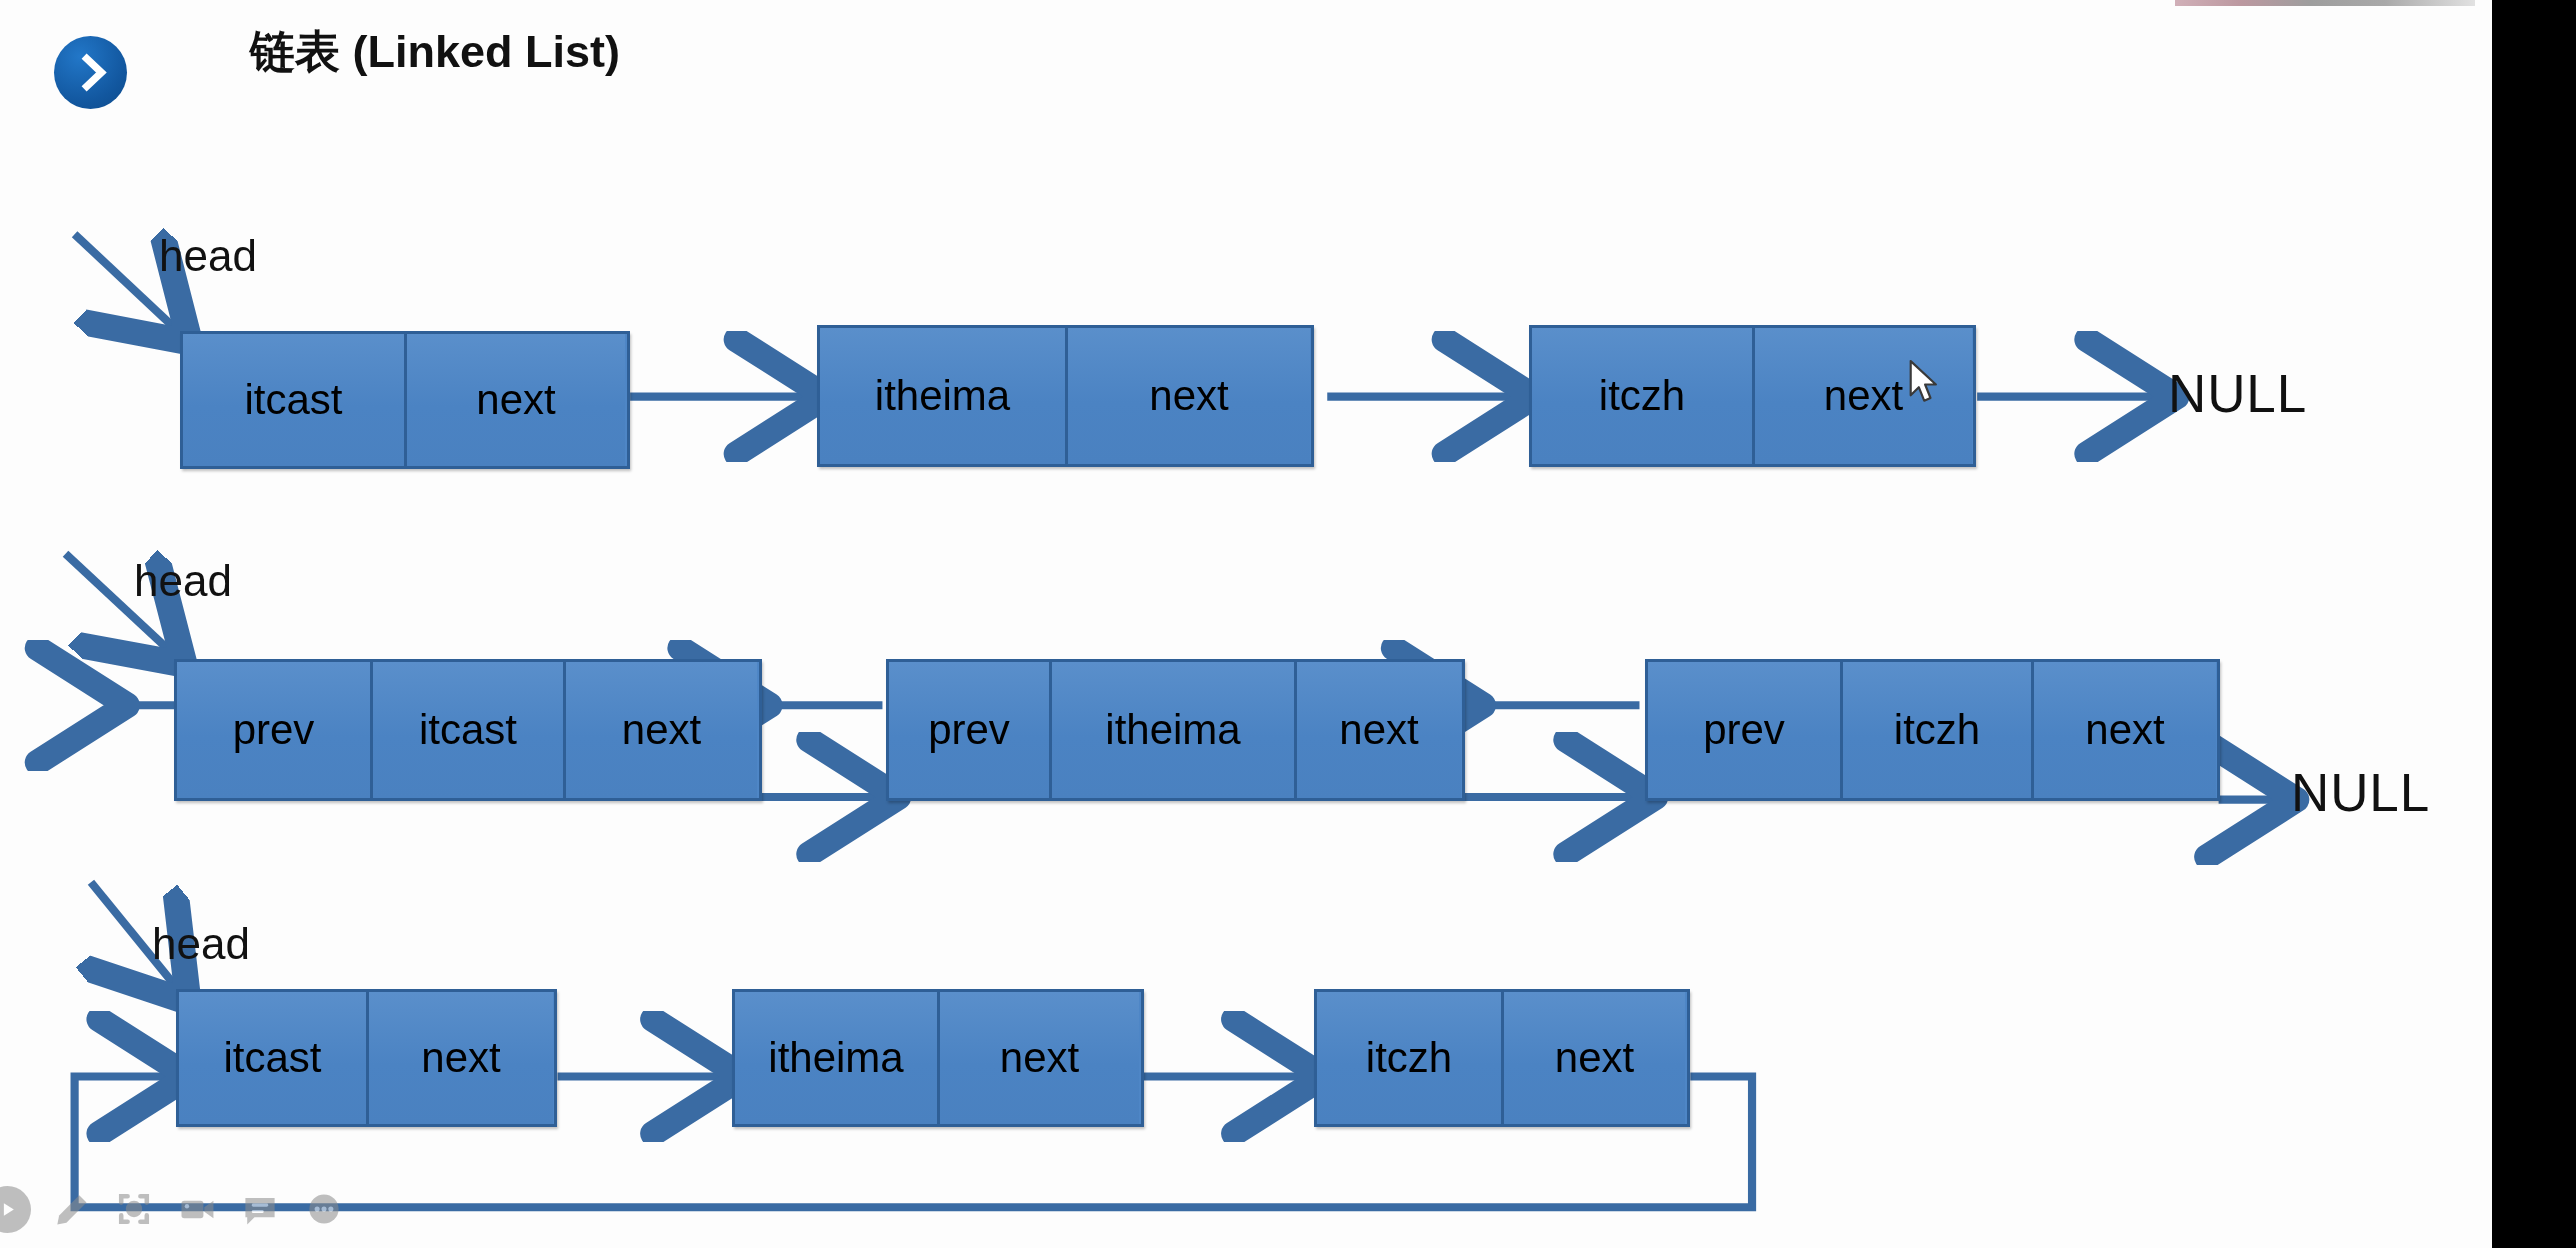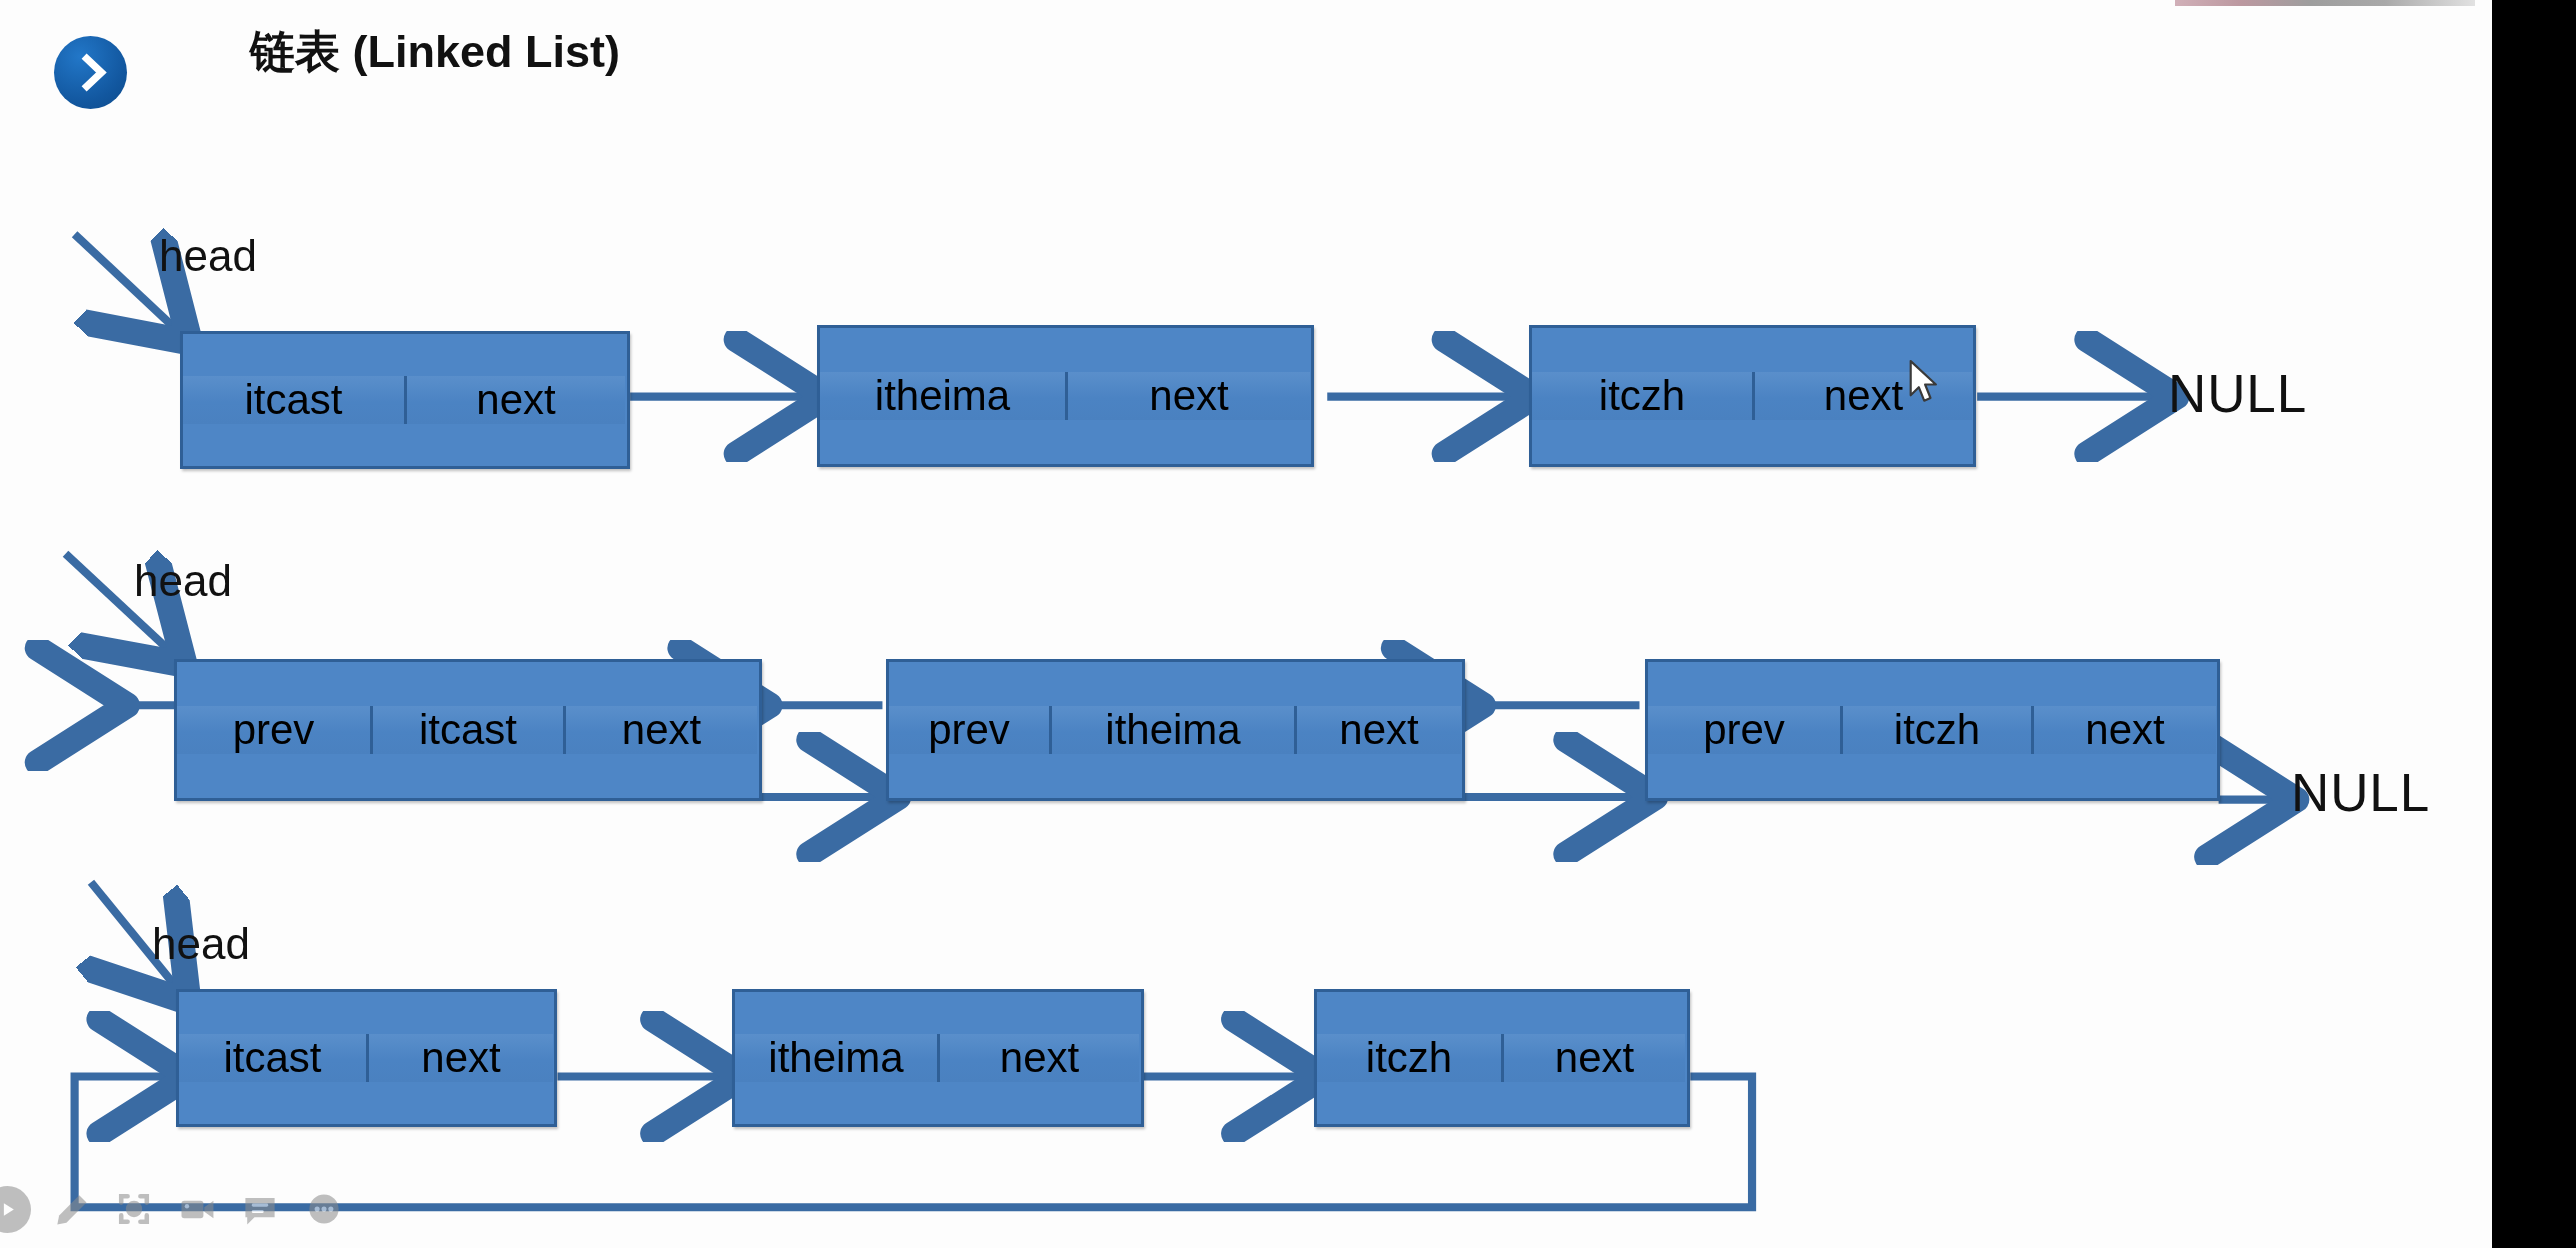--- a/index.html
+++ b/index.html
@@ -72,21 +72,20 @@
   }
 
   
   .node {
     position: absolute;
     display: flex;
     box-sizing: border-box;
     border: 3.6px solid #2f5f96;
     background: #4e86c6;
     box-shadow: 1.8px 2.7px 2.7px rgba(0,0,0,.25);
-    align-items: center;
   }
   .cell {
     display: flex;
     align-items: center;
     justify-content: center;
     box-sizing: border-box;
     color: #000000;
     font-size: 42px;
     background: linear-gradient(180deg,#5a8fcb 0%, #4b83c3 55%, #4a81c0 100%);
     white-space: nowrap;

